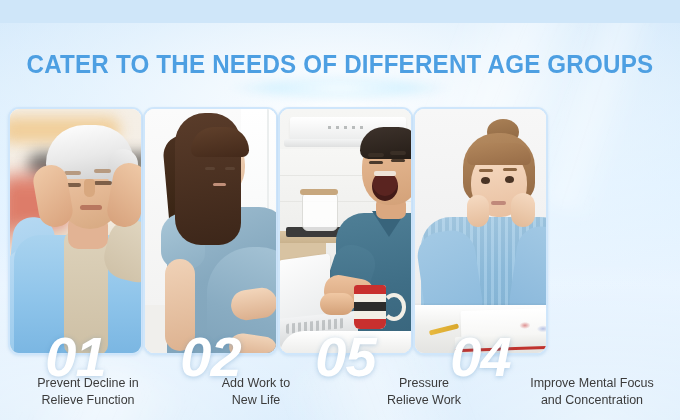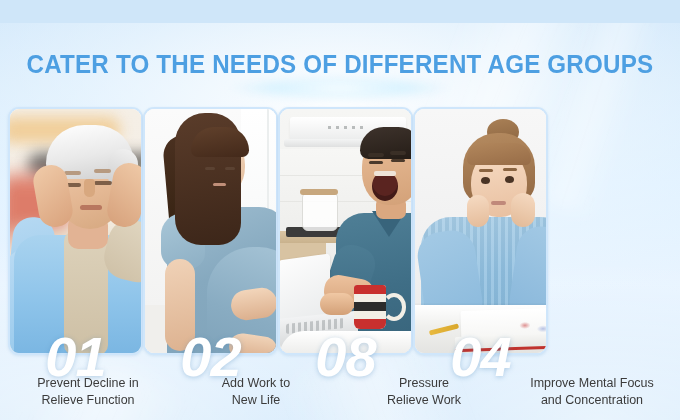--- a/index.html
+++ b/index.html
@@ -386,21 +386,21 @@
           <div class="mug-handle"></div>
           <div class="mug">
             <i class="r1"></i>
               <i class="r2"></i>
               <i class="r3"></i>
               <i class="r4"></i>
               <i class="r5"></i>
           </div>
         </div>
       </div>
-      <div class="num">08</div>
+      <div class="num">05</div>
     </div>
 
     <div class="card">
       <div class="photo">
         <div class="sc">
           <div class="bg4"></div>
           <div class="g4-bun"></div>
           <div class="g4-hair"></div>
           <div class="g4-face"></div>
           <div class="g4-fringe"></div>

